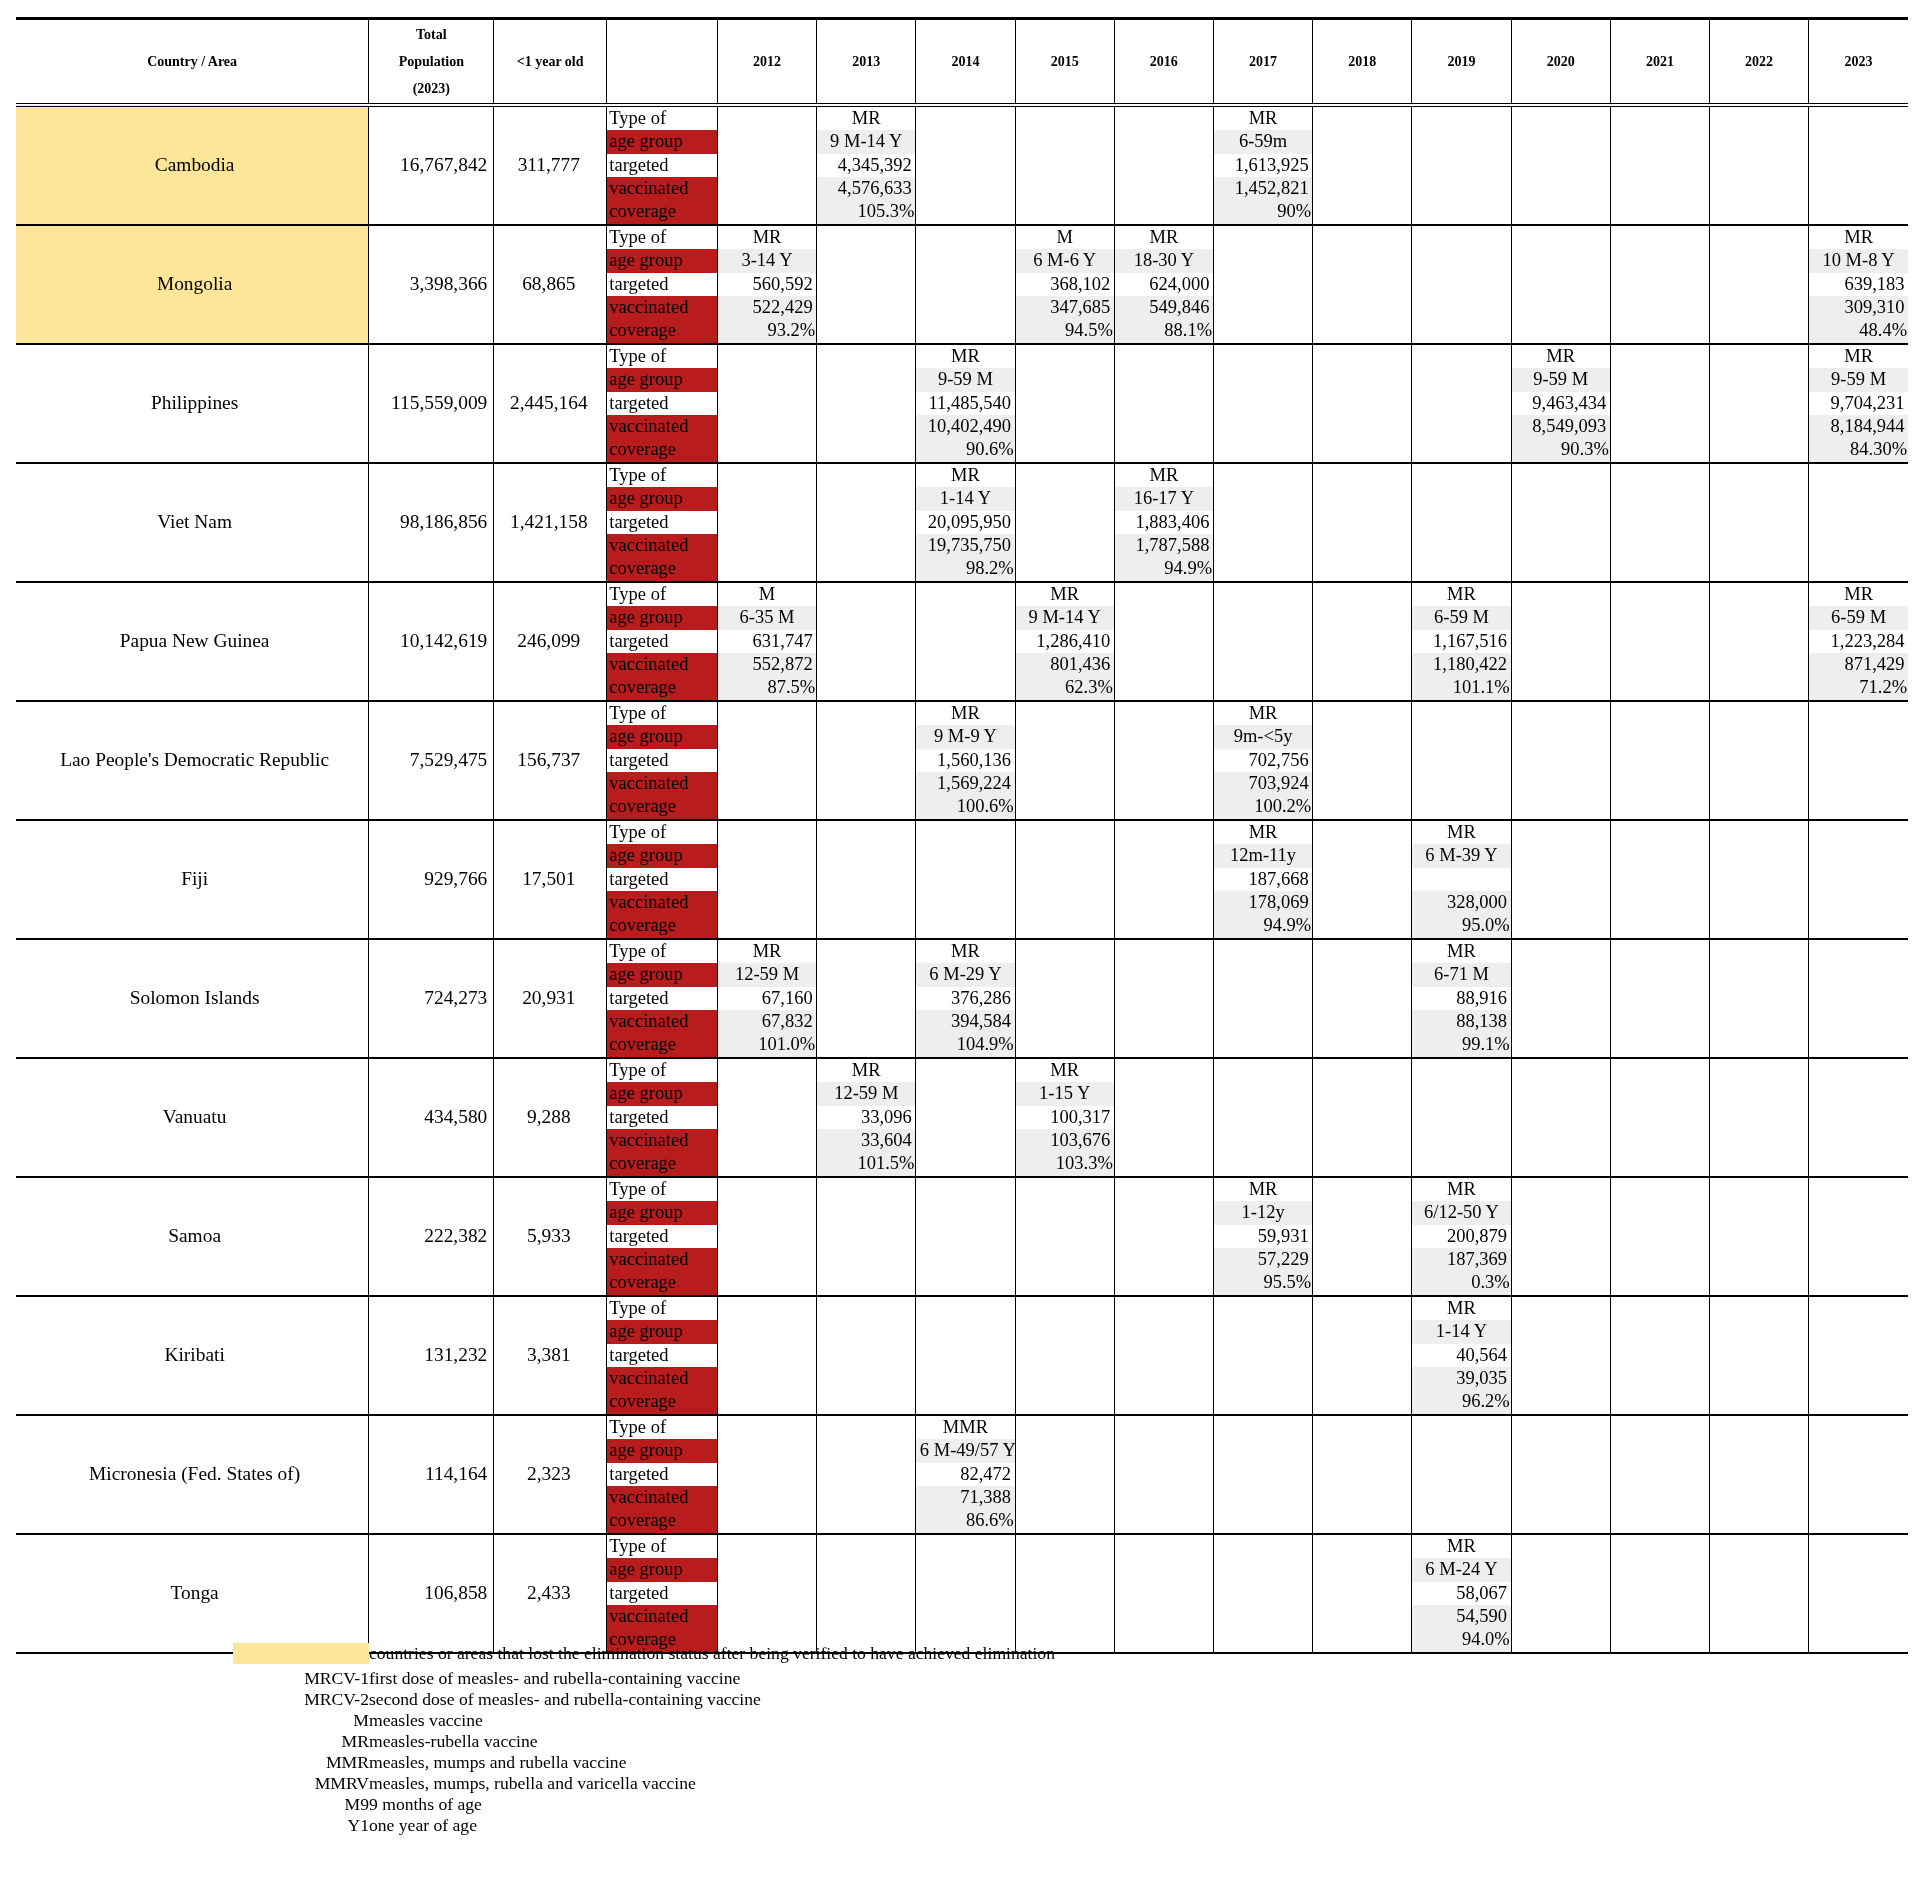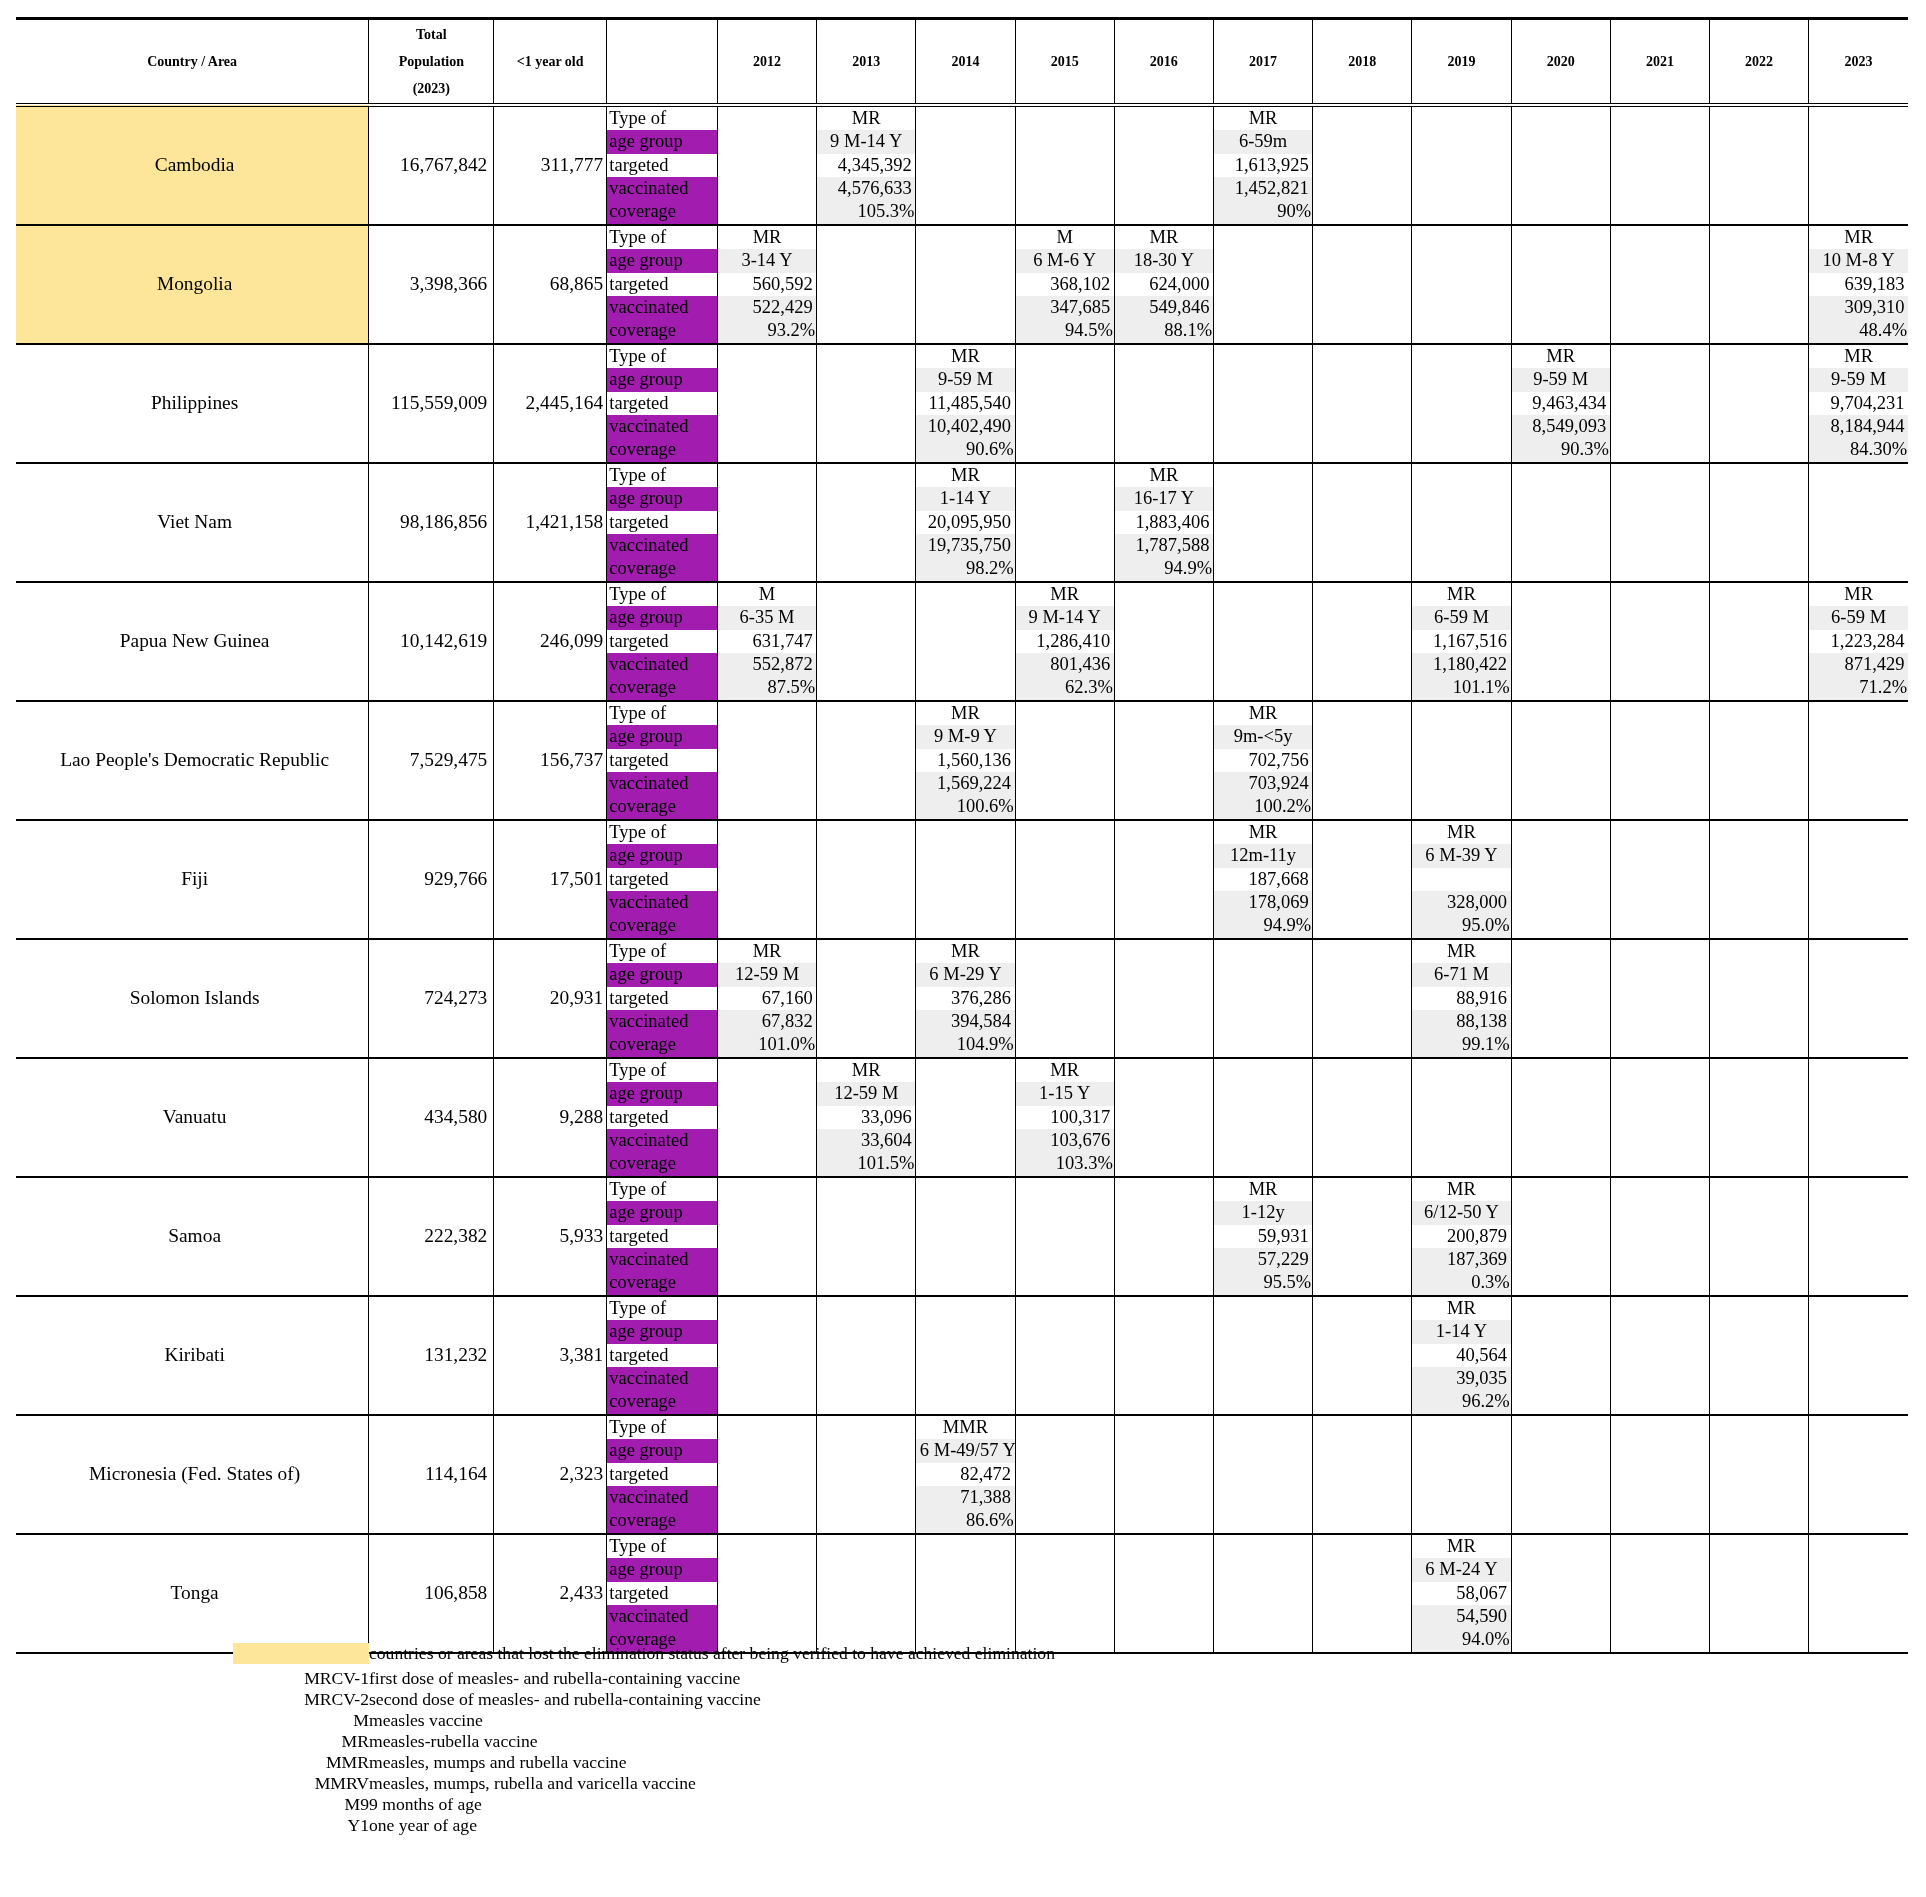--- a/index.html
+++ b/index.html
@@ -36,29 +36,29 @@
     padding: 0; height: 117px; vertical-align: middle;
     font-size: 19.4px;
   }
   tbody td:first-child { border-left: none; }
   tbody td:last-child { border-right: none; }
   tbody tr:last-child td { border-bottom: 2.6px solid #000; }
 
   td.country { padding-left: 5px; text-align: center; }
   td.country.lost { background: #fde699; }
   td.num { text-align: right; padding-right: 6.2px; }
-  td.num.inf { padding-right: 2.6px; }
+  td.num.inf { padding-right: 2.6px; text-align: center; }
 
   .stack { display: flex; flex-direction: column; height: 117px; }
   .stack > div {
     flex: 1; line-height: 23px; height: 23.4px; overflow: hidden; white-space: nowrap;
     font-size: 18.5px;
   }
   .lbl > div { padding-left: 2.6px; text-align: left; }
-  .lbl > div.g { background: #a21caf; }
+  .lbl > div.g { background: #b91c1c; }
   .yr > div { padding: 0 3.5px; }
   .yr.filled > div.g { background: #eeeeee; }
   .yr > div.c { text-align: center; }
   .yr > div.r { text-align: right; }
   .yr > div.cov { text-align: right; padding-right: 0.9px; }
 
   .legend {
     position: absolute; left: 233px; top: 1643px;
     font-size: 17.6px; line-height: 21px;
   }

